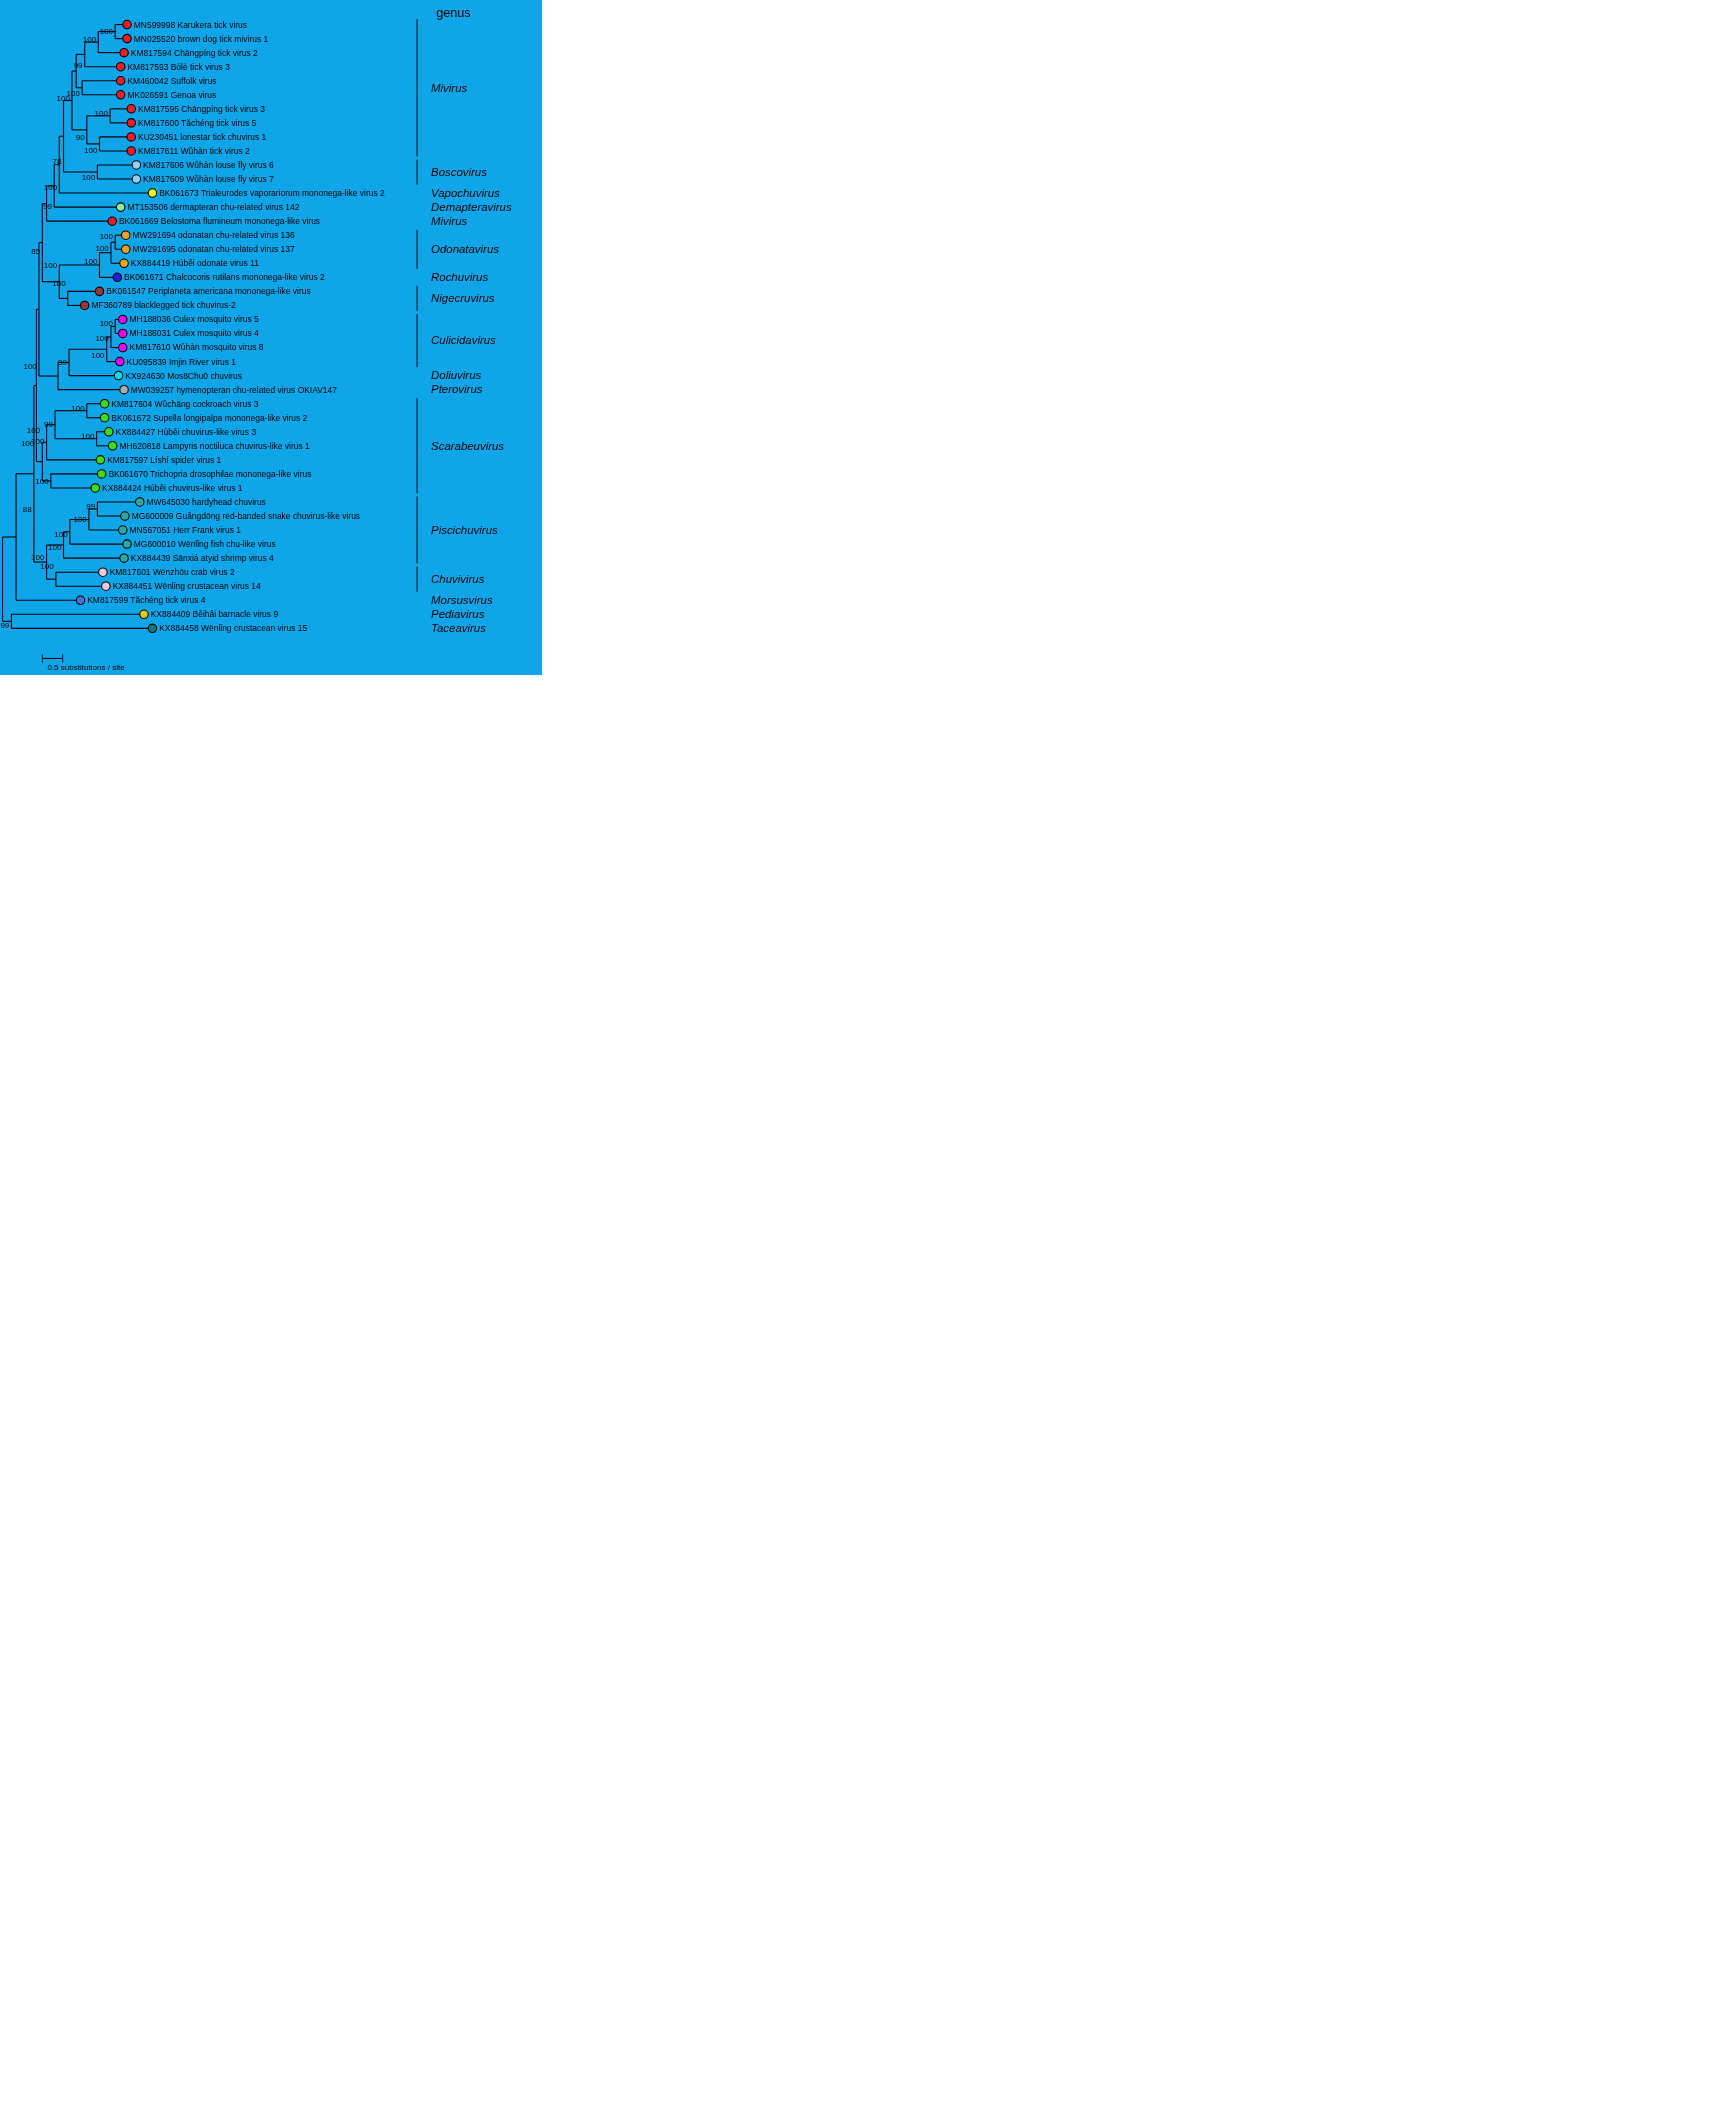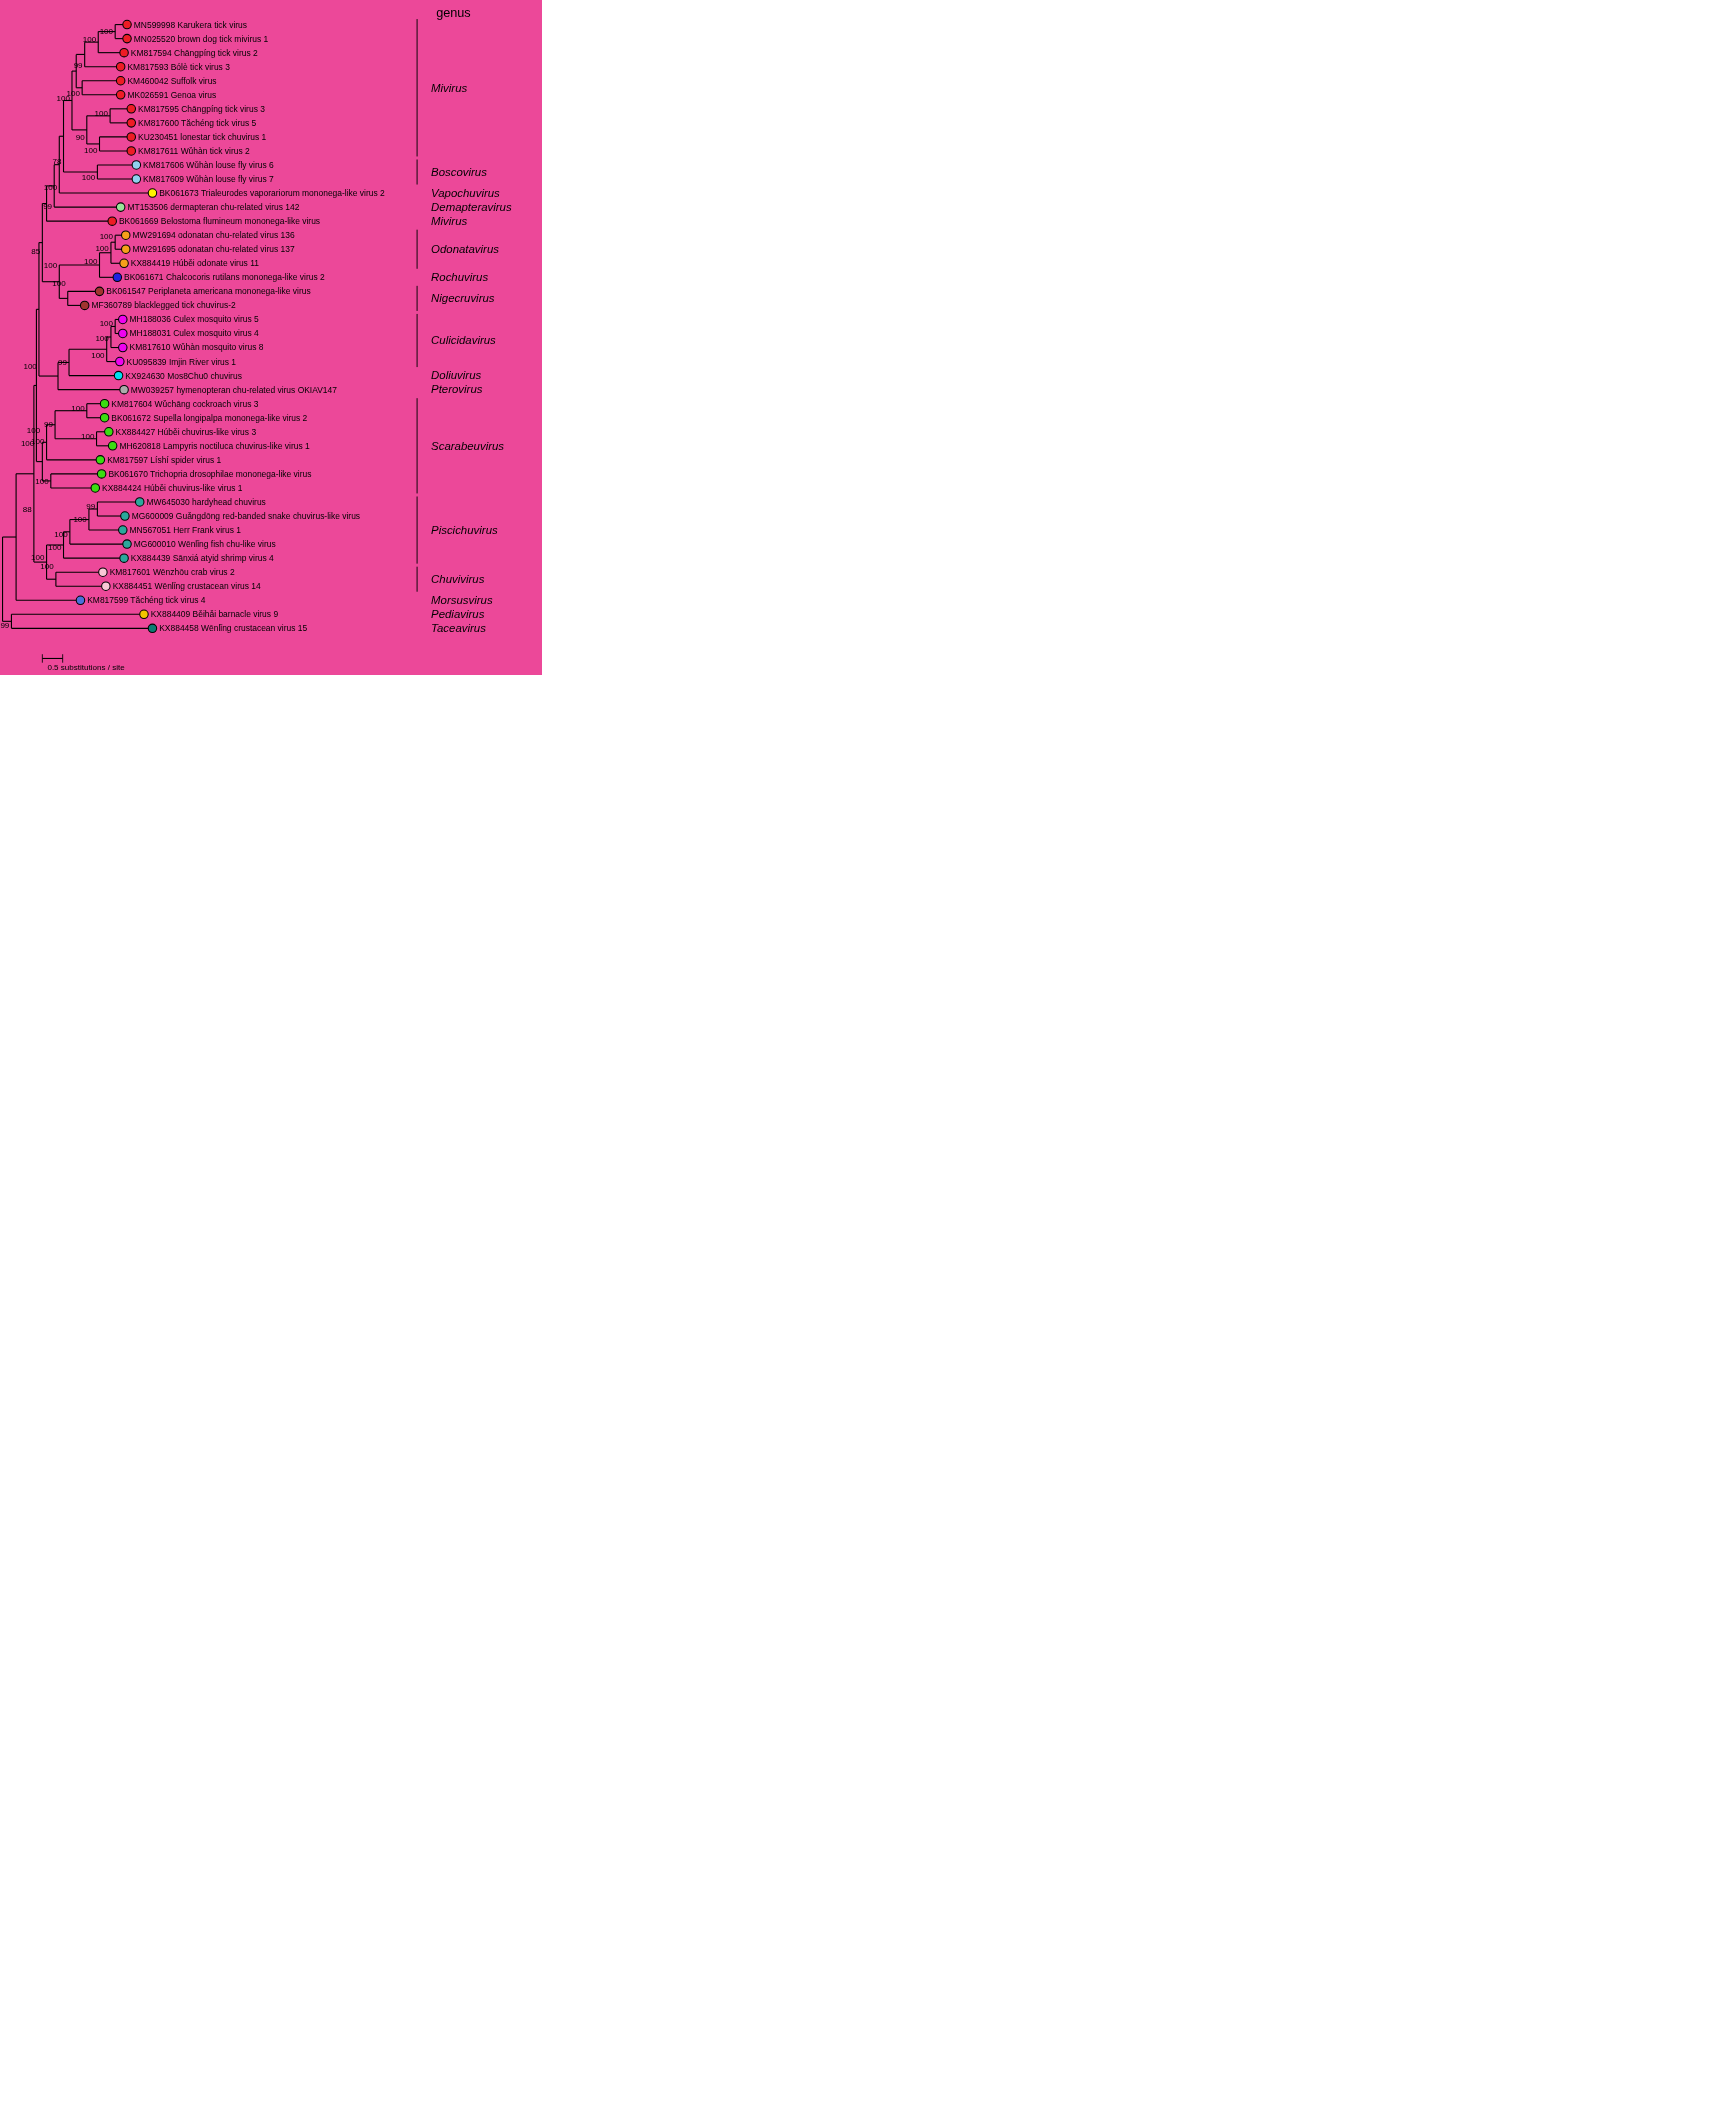--- a/index.html
+++ b/index.html
@@ -1,19 +1,19 @@
 <!DOCTYPE html>
 <html style="font-size:6.8px"><head>
 <meta charset="utf-8">
 <style>
   html,body{margin:0;padding:0;background:#ffffff;}
   #figure-wrap{
     position:relative;
     width:542px;height:675px;
-    background:#ec4899;
+    background:#0ea5e9;
     font-family:"Liberation Sans", sans-serif;
   }
   svg text{font-family:"Liberation Sans", sans-serif;fill:#000;}
   .tip-label{font-size:20px;}
   .boot-label{font-size:19px;}
   .genus-label{font-size:27px;font-style:italic;}
   .genus-header{font-size:30px;}
   .scalebar-label{font-size:19px;}
 </style>
 </head>

